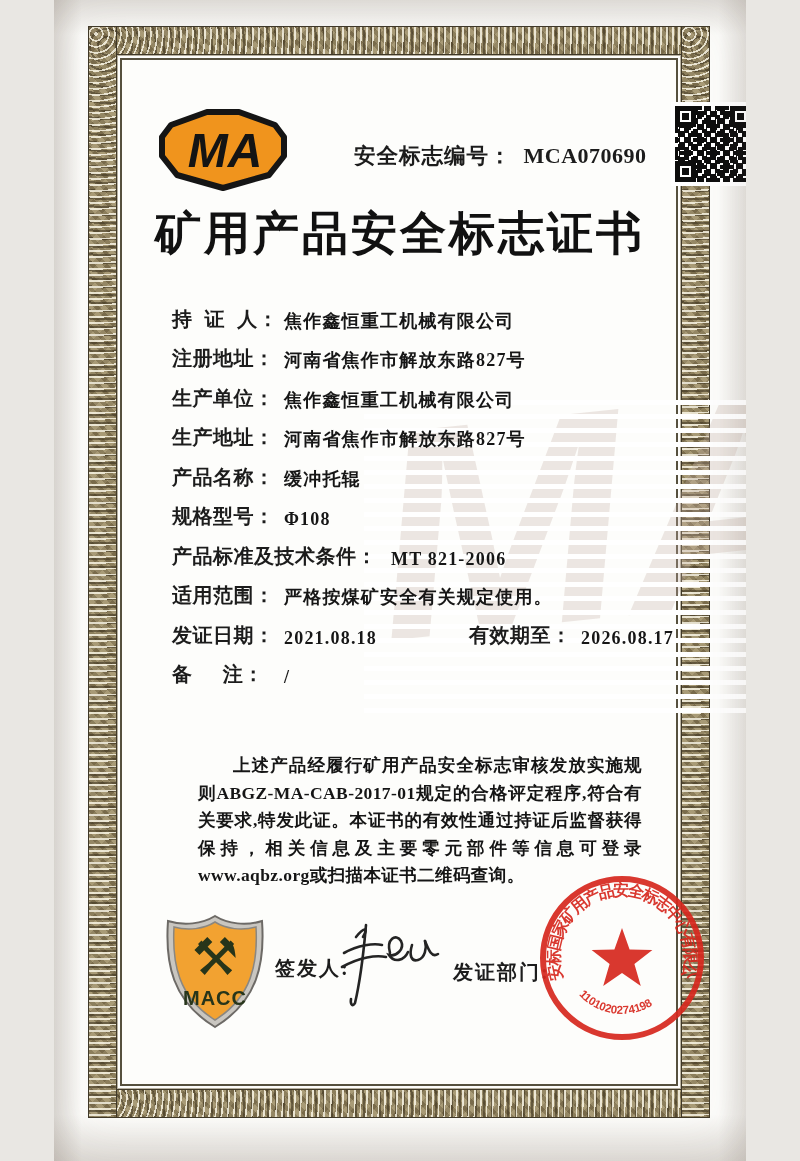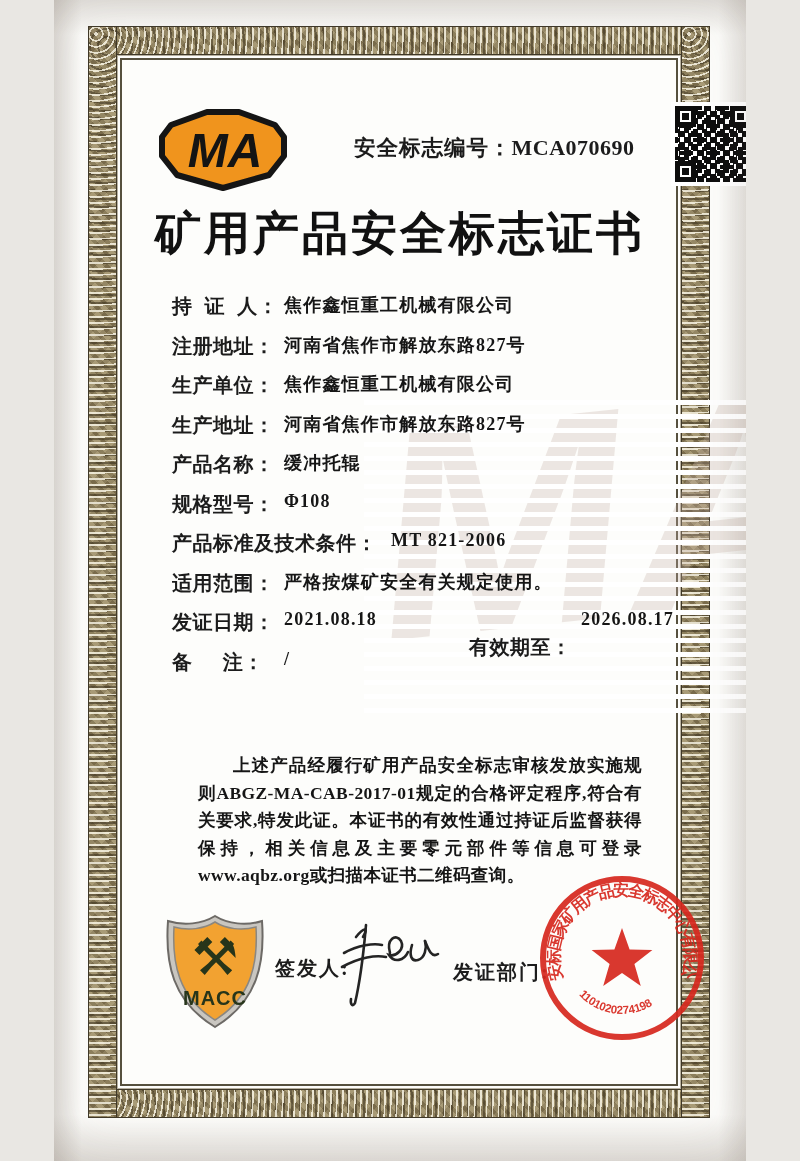--- a/index.html
+++ b/index.html
@@ -22,44 +22,44 @@
       repeating-linear-gradient(-45deg, rgba(84,72,46,.38) 0 5px, rgba(196,184,146,.38) 5px 11px);
     border:1.5px solid #3f3828;}
   .band.top{left:34px;right:36px;top:26px;height:27px;}
   .band.bottom{left:34px;right:36px;bottom:43px;height:27px;}
   .band.left{left:34px;top:26px;bottom:43px;width:27px;}
   .band.right{right:36px;top:26px;bottom:43px;width:27px;}
   .innerline{position:absolute;left:66px;top:58px;right:68px;bottom:75px;
     border:2px solid #56503e;outline:1px solid #b8b1a0;outline-offset:2px;}
   
   .ma-logo{position:absolute;left:103px;top:106px;width:132px;height:88px;}
-  .cert-no{position:absolute;left:300px;top:133px;display:flex;align-items:baseline;}
+  .cert-no{position:absolute;left:300px;top:141px;display:flex;align-items:baseline;}
   .cert-no .lbl{font-weight:800;font-size:21.5px;letter-spacing:1px;}
-  .cert-no .val{font-family:"Liberation Serif",serif;font-weight:700;font-size:22px;letter-spacing:.5px;}
+  .cert-no .val{font-family:"Liberation Serif",serif;font-weight:700;font-size:22px;margin-left:12px;letter-spacing:.5px;}
   .qr{position:absolute;left:617px;top:102px;width:84px;height:84px;background:#fff;padding:3px;box-sizing:border-box;}
   .qr .cells{position:absolute;inset:4px;
     background:
       repeating-conic-gradient(#0d0d0d 0 25%, rgba(0,0,0,0) 0 50%) 0px 0px/9px 9px,
       repeating-conic-gradient(#0d0d0d 0 25%, rgba(0,0,0,0) 0 50%) 3px 5px/13px 13px,
       #fff;}
   .finder{position:absolute;width:11px;height:11px;border:5px solid #0d0d0d;background:#fff;}
   .finder::after{content:"";display:block;width:7px;height:7px;margin:2px;background:#0d0d0d;}
   .finder.tl{left:4px;top:4px;} .finder.tr{right:4px;top:4px;} .finder.bl{left:4px;bottom:4px;}
   
   .title{position:absolute;left:0;right:0;top:203px;text-align:center;
     font-family:"Liberation Serif",serif;font-weight:900;font-size:46px;letter-spacing:3px;color:#111;}
   
   .wm{position:absolute;left:310px;top:400px;width:400px;height:320px;overflow:hidden;pointer-events:none;}
   .wm span{position:absolute;left:10px;top:-60px;font-size:300px;font-style:italic;font-weight:900;
     font-family:"Liberation Sans",sans-serif;color:rgba(198,178,168,.30);transform:rotate(-6deg);}
   .wm::after{content:"";position:absolute;inset:0;
     background:repeating-linear-gradient(180deg,#fff 0 5px, rgba(255,255,255,0) 5px 14px);}
   
   .fields{position:absolute;left:118px;top:293px;right:100px;}
-  .row{height:39.5px;display:flex;align-items:flex-start;}
+  .row{height:39.5px;display:flex;align-items:flex-end;}
   .flabel{font-weight:800;font-size:20px;white-space:pre;min-width:112px;letter-spacing:.5px;}
   .fvalue{font-family:"Liberation Serif",serif;font-weight:700;font-size:18px;letter-spacing:1.2px;color:#161616;white-space:pre;}
   .exp{margin-left:92px;margin-top:25px;}
   
   .statement{position:absolute;left:112px;right:104px;top:752px;
     font-family:"Liberation Serif",serif;font-weight:700;font-size:17.5px;line-height:27.5px;
     text-align:justify;text-indent:2em;color:#151515;letter-spacing:.4px;margin-left:32px;}
   
   .macc{position:absolute;left:108px;top:913px;width:106px;height:118px;}
   .signer{position:absolute;left:221px;top:955px;font-family:"Liberation Serif",serif;font-weight:800;font-size:20px;letter-spacing:2px;}

